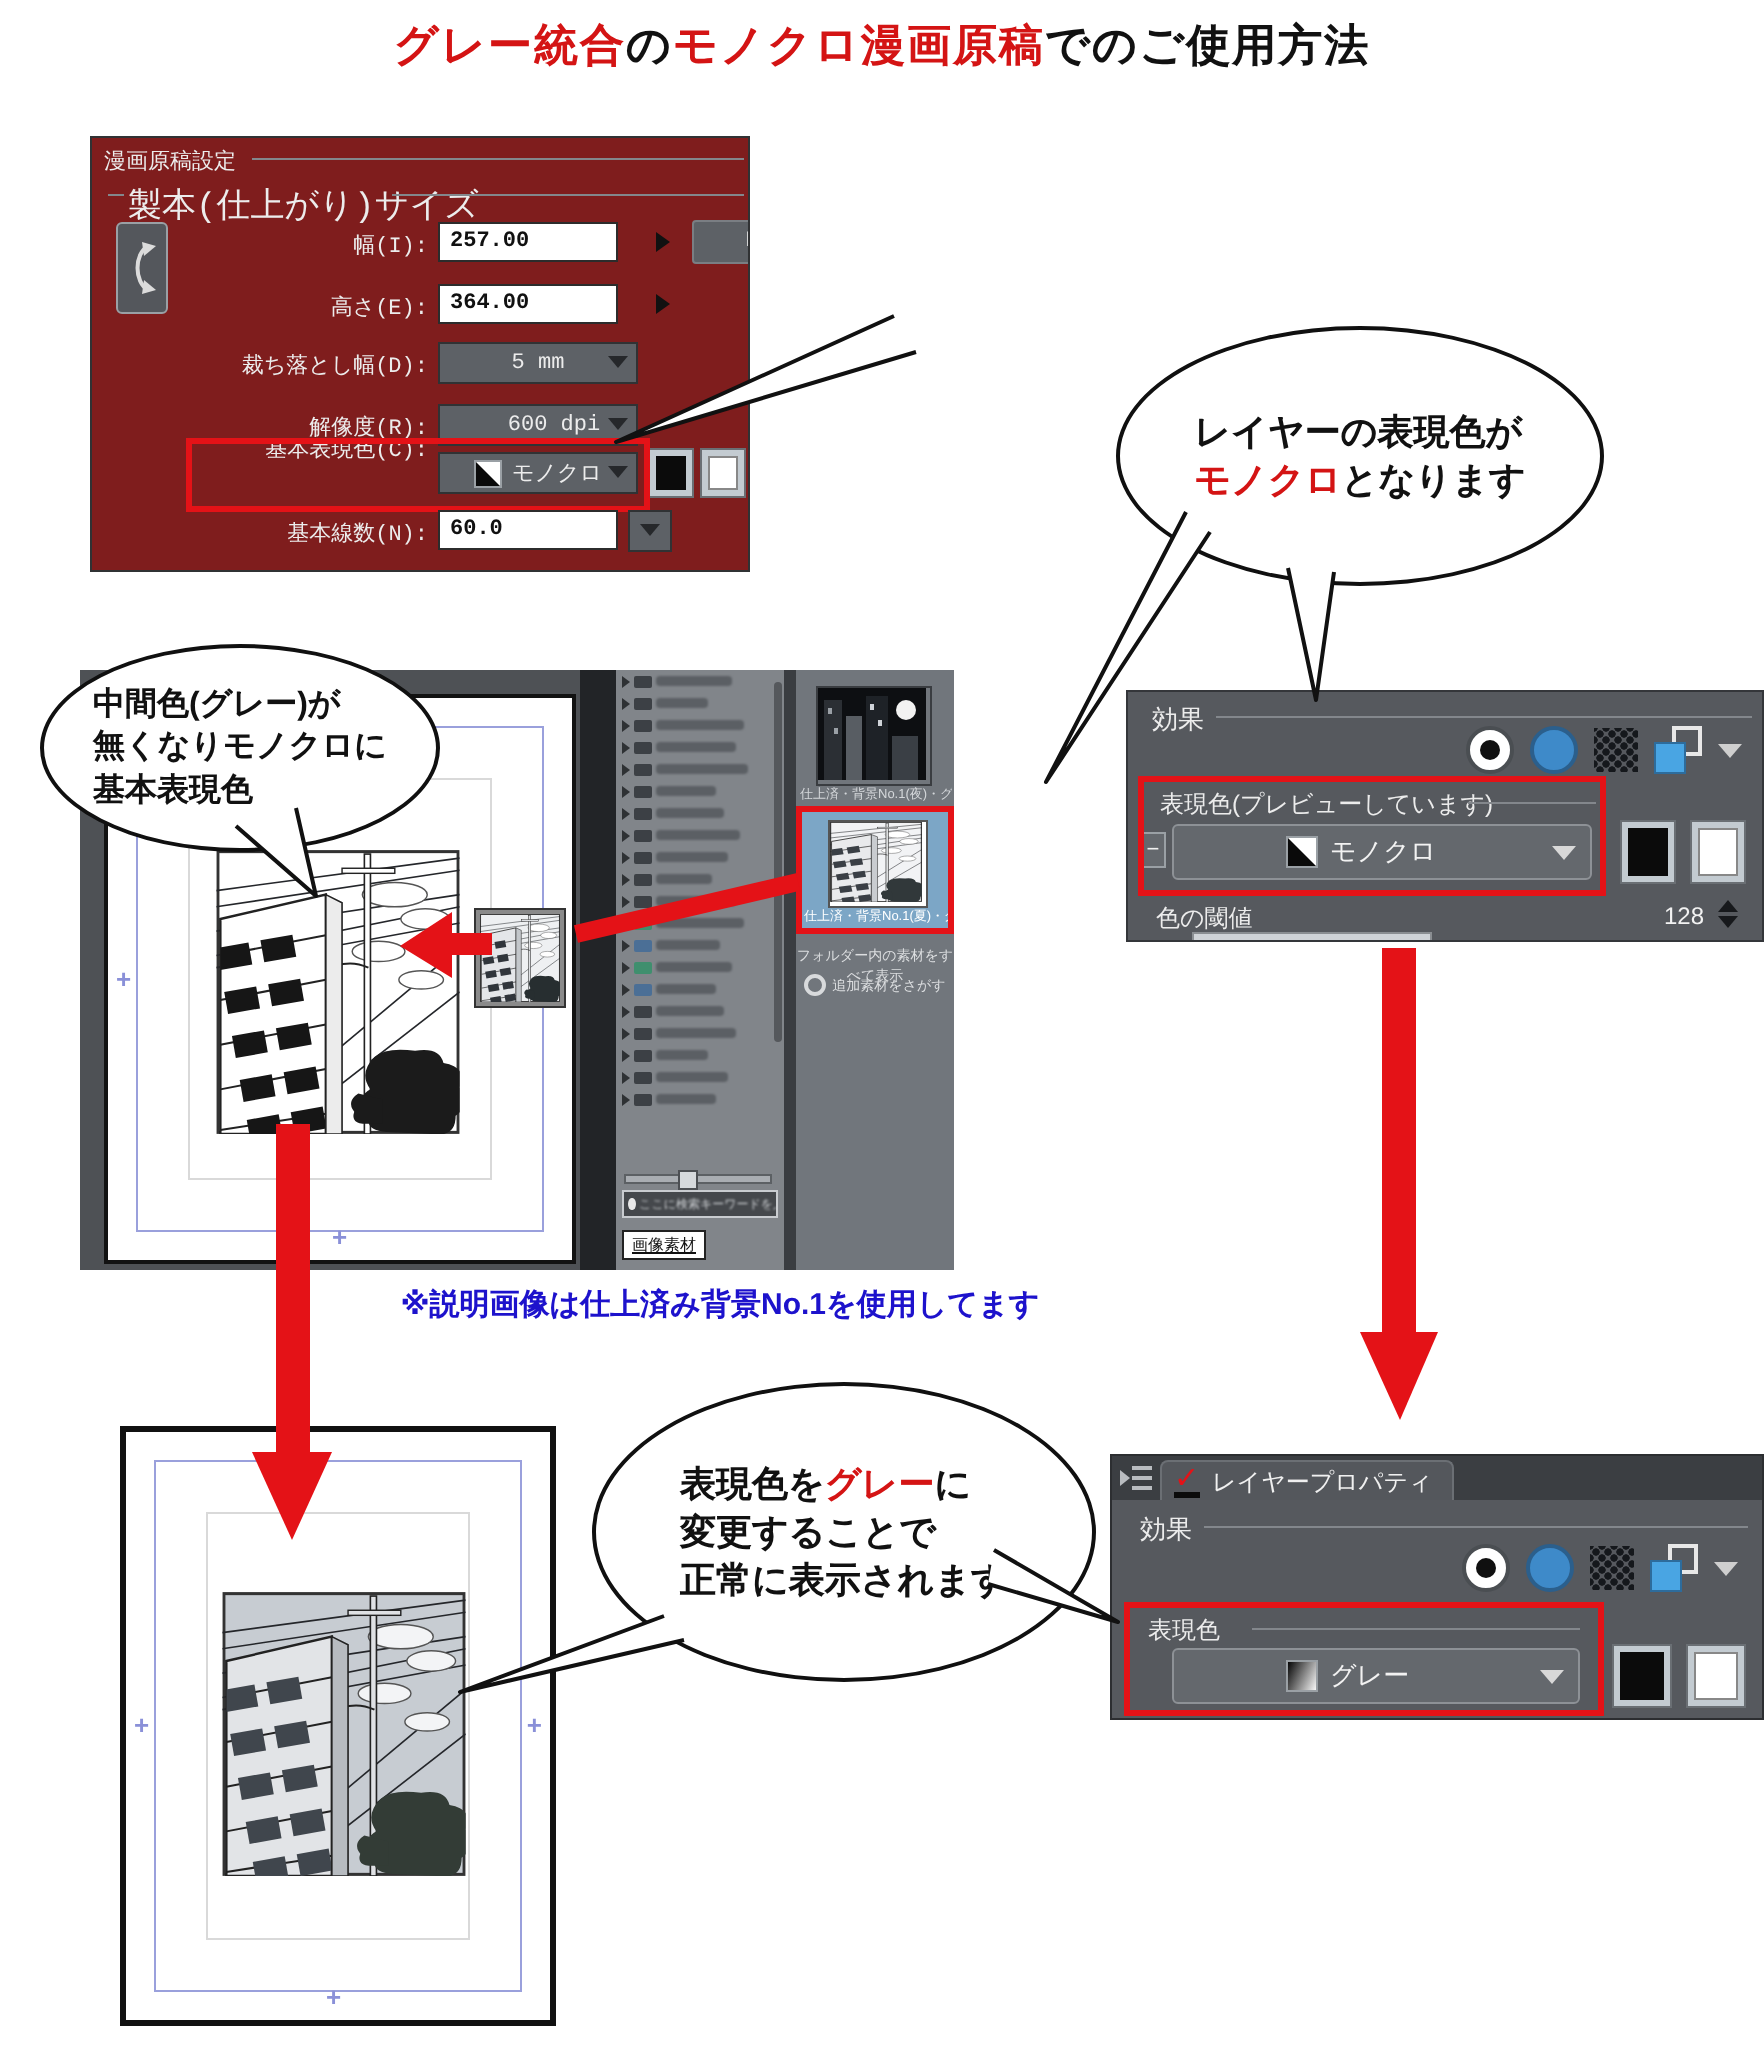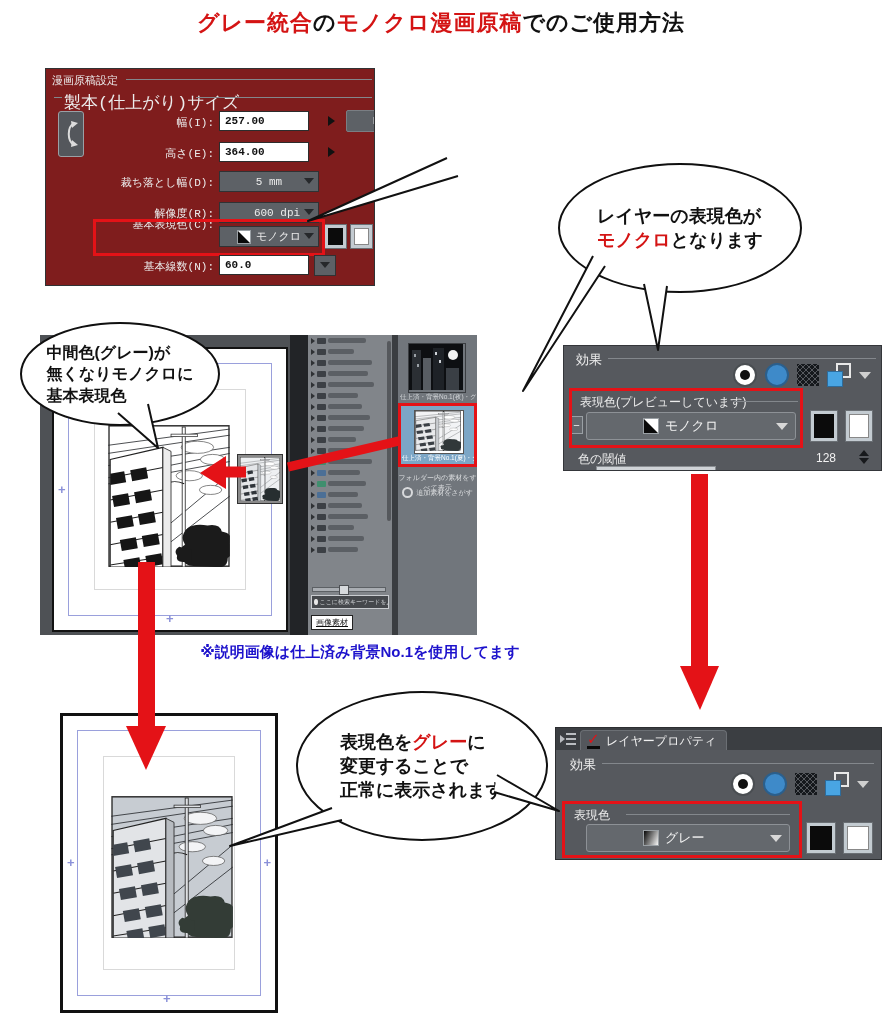--- a/index.html
+++ b/index.html
@@ -479,21 +479,21 @@
       <span class="caret"></span>
     </div>
     <div class="swatch sw-black" style="left:246px;top:64px;width:28px;height:32px;">
         <div></div>
       </div>
     <div class="swatch sw-white" style="left:281px;top:64px;width:28px;height:32px;">
         <div></div>
       </div>
     <div class="redbox" style="left:5px;top:42px;width:234px;height:60px;"></div>
     <div class="plabel" style="left:14px;top:105px;">色の閾値</div>
-    <div class="thval" style="left:252px;top:105px;">128</div>
+    <div class="thval" style="left:268px;top:105px;">128</div>
     <div class="spinner" style="left:295px;top:104px;">
         <span class="u"></span>
         <span class="d"></span>
       </div>
     <div class="slider-part" style="left:32px;top:120px;width:118px;height:8px;"></div>
   </div>
 
   <div class="note-blue">※説明画像は仕上済み背景No.1を使用してます</div>
 
   <div class="page page-bot">

